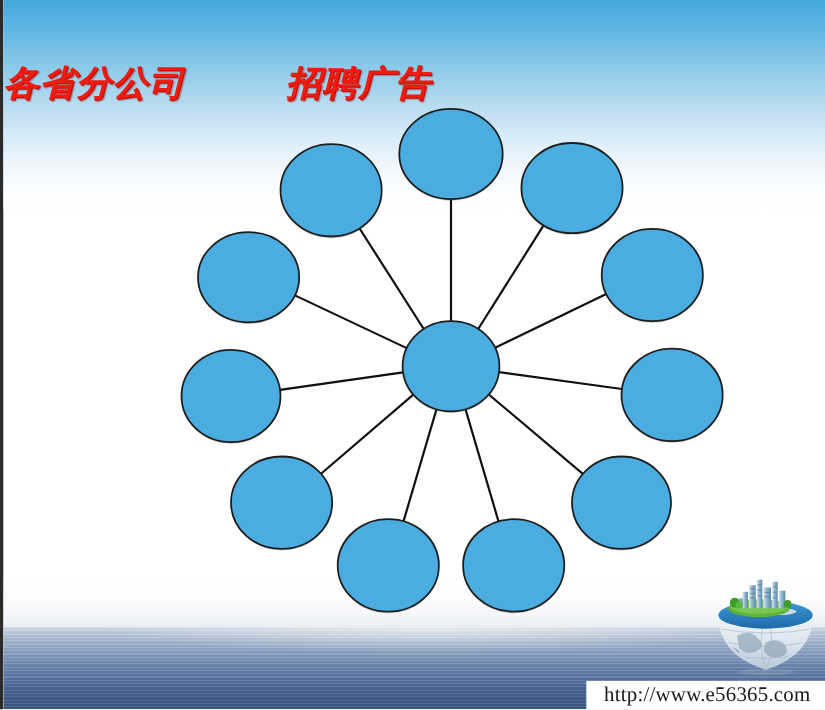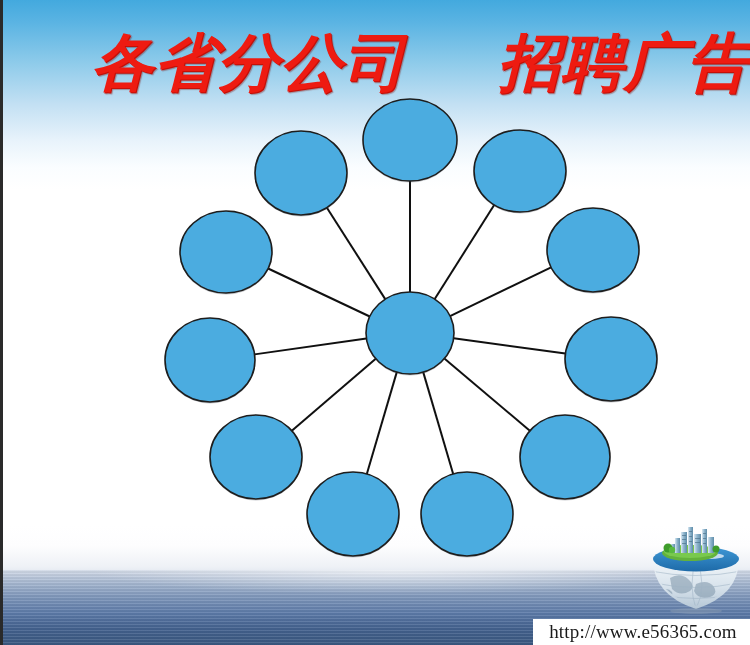--- a/index.html
+++ b/index.html
@@ -75,25 +75,25 @@
     left: 0;
     top: 45px;
     width: 100%;
     height: 38px;
     background: radial-gradient(ellipse 420px 34px at 52% 0%, rgba(255,255,255,0.55) 0%, rgba(255,255,255,0.0) 72%);
   }
   
   #title-row {
     position: absolute;
     left: 0;
-    top: 38px;
-    width: 100%;
-    text-align: right;
+    top: 50px;
+    width: 100%;
+    text-align: left;
     white-space: nowrap;
-    font-size: 62px;
+    font-size: 32px;
     line-height: 50px;
     font-weight: bold;
     font-style: italic;
     letter-spacing: 1px;
     color: #ee1b11;
     text-shadow:
       1px 1px 0 #c41008,
       2px 2px 1px rgba(120,8,4,0.35);
     font-family: "DejaVu Sans", "Liberation Sans", sans-serif;
   }

